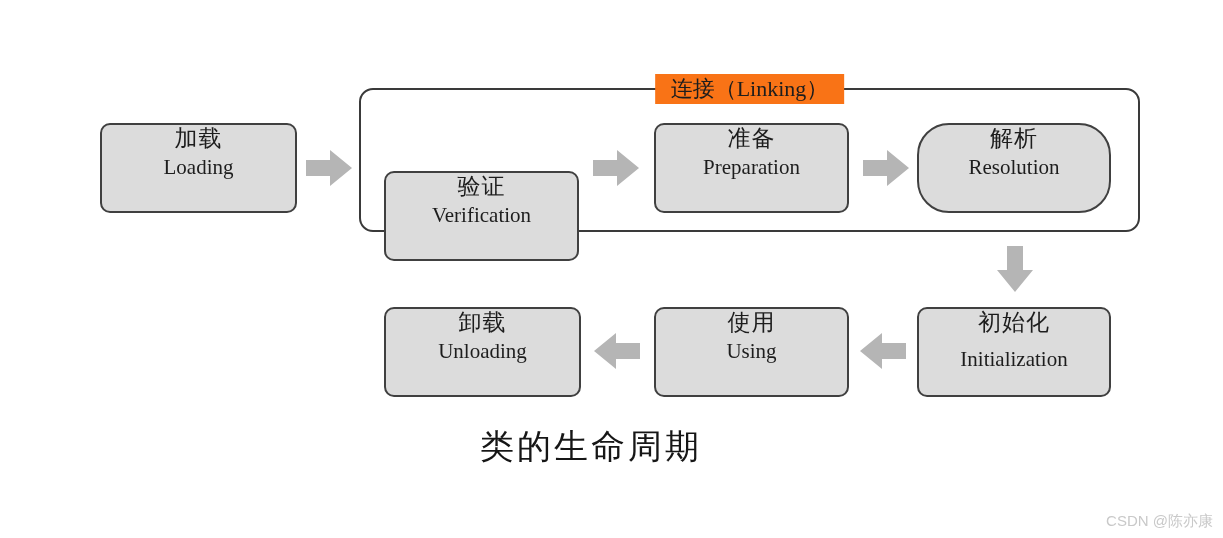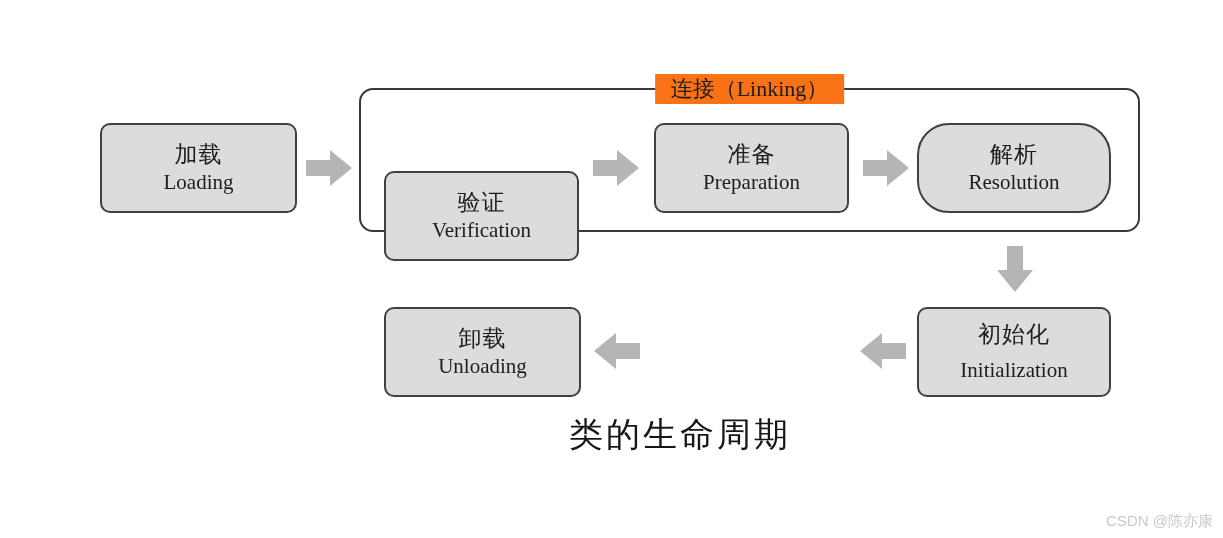--- a/index.html
+++ b/index.html
@@ -23,21 +23,20 @@
   }
   .stage-box {
     position: absolute;
     height: 90px;
     background: var(--box-fill);
     border: 2px solid var(--box-border);
     border-radius: 10px;
     display: flex;
     flex-direction: column;
     align-items: center;
-    justify-content: center;
     line-height: 1.25;
     text-align: center;
   }
   .stage-box .zh { font-size: 23px; letter-spacing: 1px; }
   .stage-box .en { font-size: 21px; }
   .linking-group {
     position: absolute;
     left: 359px;
     top: 88px;
     width: 781px;
@@ -55,23 +54,22 @@
     padding: 0 16px;
     font-size: 22px;
     white-space: nowrap;
     color: var(--text);
   }
   .block-arrow { position: absolute; color: var(--arrow); }
   .block-arrow svg { display: block; }
   .caption {
     position: absolute;
     left: 480px;
-    top: 412px;
+    top: 424px;
     width: 400px;
-    text-align: center;
     font-size: 34px;
     letter-spacing: 3px;
     color: #161616;
   }
   .watermark {
     position: absolute;
     right: 10px;
     bottom: 7px;
     font-family: "Liberation Sans", "DejaVu Sans", sans-serif;
     font-size: 15px;
@@ -150,20 +148,24 @@
     <span class="zh">初始化</span>
     <span class="en">Initialization</span>
   </div>
 
   <div class="block-arrow pos-arrow-4">
     <svg width="46" height="42" viewBox="0 0 46 42">
         <polygon points="46,13 22,13 22,3 0,21 22,39 22,29 46,29" fill="currentColor"></polygon>
       </svg>
   </div>
 
+  <div class="stage-box pos-using">
+    <span class="zh">使用</span>
+    <span class="en">Using</span>
+  </div>
 
   <div class="block-arrow pos-arrow-5">
     <svg width="46" height="42" viewBox="0 0 46 42">
         <polygon points="46,13 22,13 22,3 0,21 22,39 22,29 46,29" fill="currentColor"></polygon>
       </svg>
   </div>
 
   <div class="stage-box pos-unloading">
     <span class="zh">卸载</span>
     <span class="en">Unloading</span>

